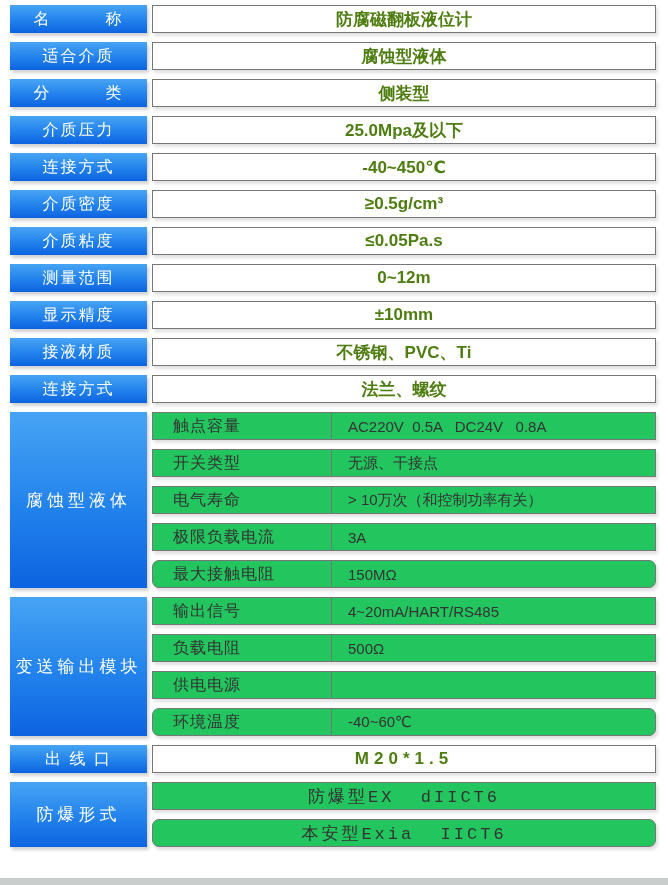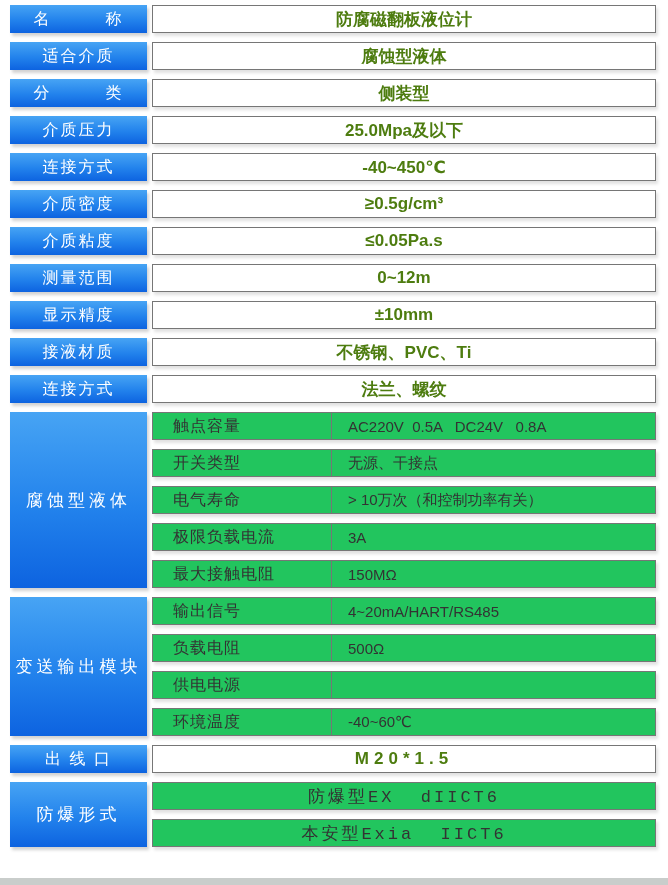--- a/index.html
+++ b/index.html
@@ -47,21 +47,21 @@
   }
   .subs{flex:1;margin-left:5px;display:flex;flex-direction:column;}
   .subrow{
     height:28px;
     border:1px solid #767676;box-sizing:border-box;
     background:#22c55e;
     display:flex;align-items:stretch;
     box-shadow:2px 3px 3px rgba(0,0,0,0.12);
     margin-bottom:9px;
   }
-  .subs .subrow:last-child{margin-bottom:0;}
+  .subs .subrow:last-child{margin-bottom:0;border-radius:7px;}
   .sub-l{
     width:179px;flex:0 0 179px;
     border-right:1px solid #767676;box-sizing:border-box;
     display:flex;align-items:center;
     padding-left:20px;
     font-size:16px;color:#333333;letter-spacing:1px;white-space:pre;
   }
   .sub-v{
     flex:1;display:flex;align-items:center;
     padding-left:16px;

